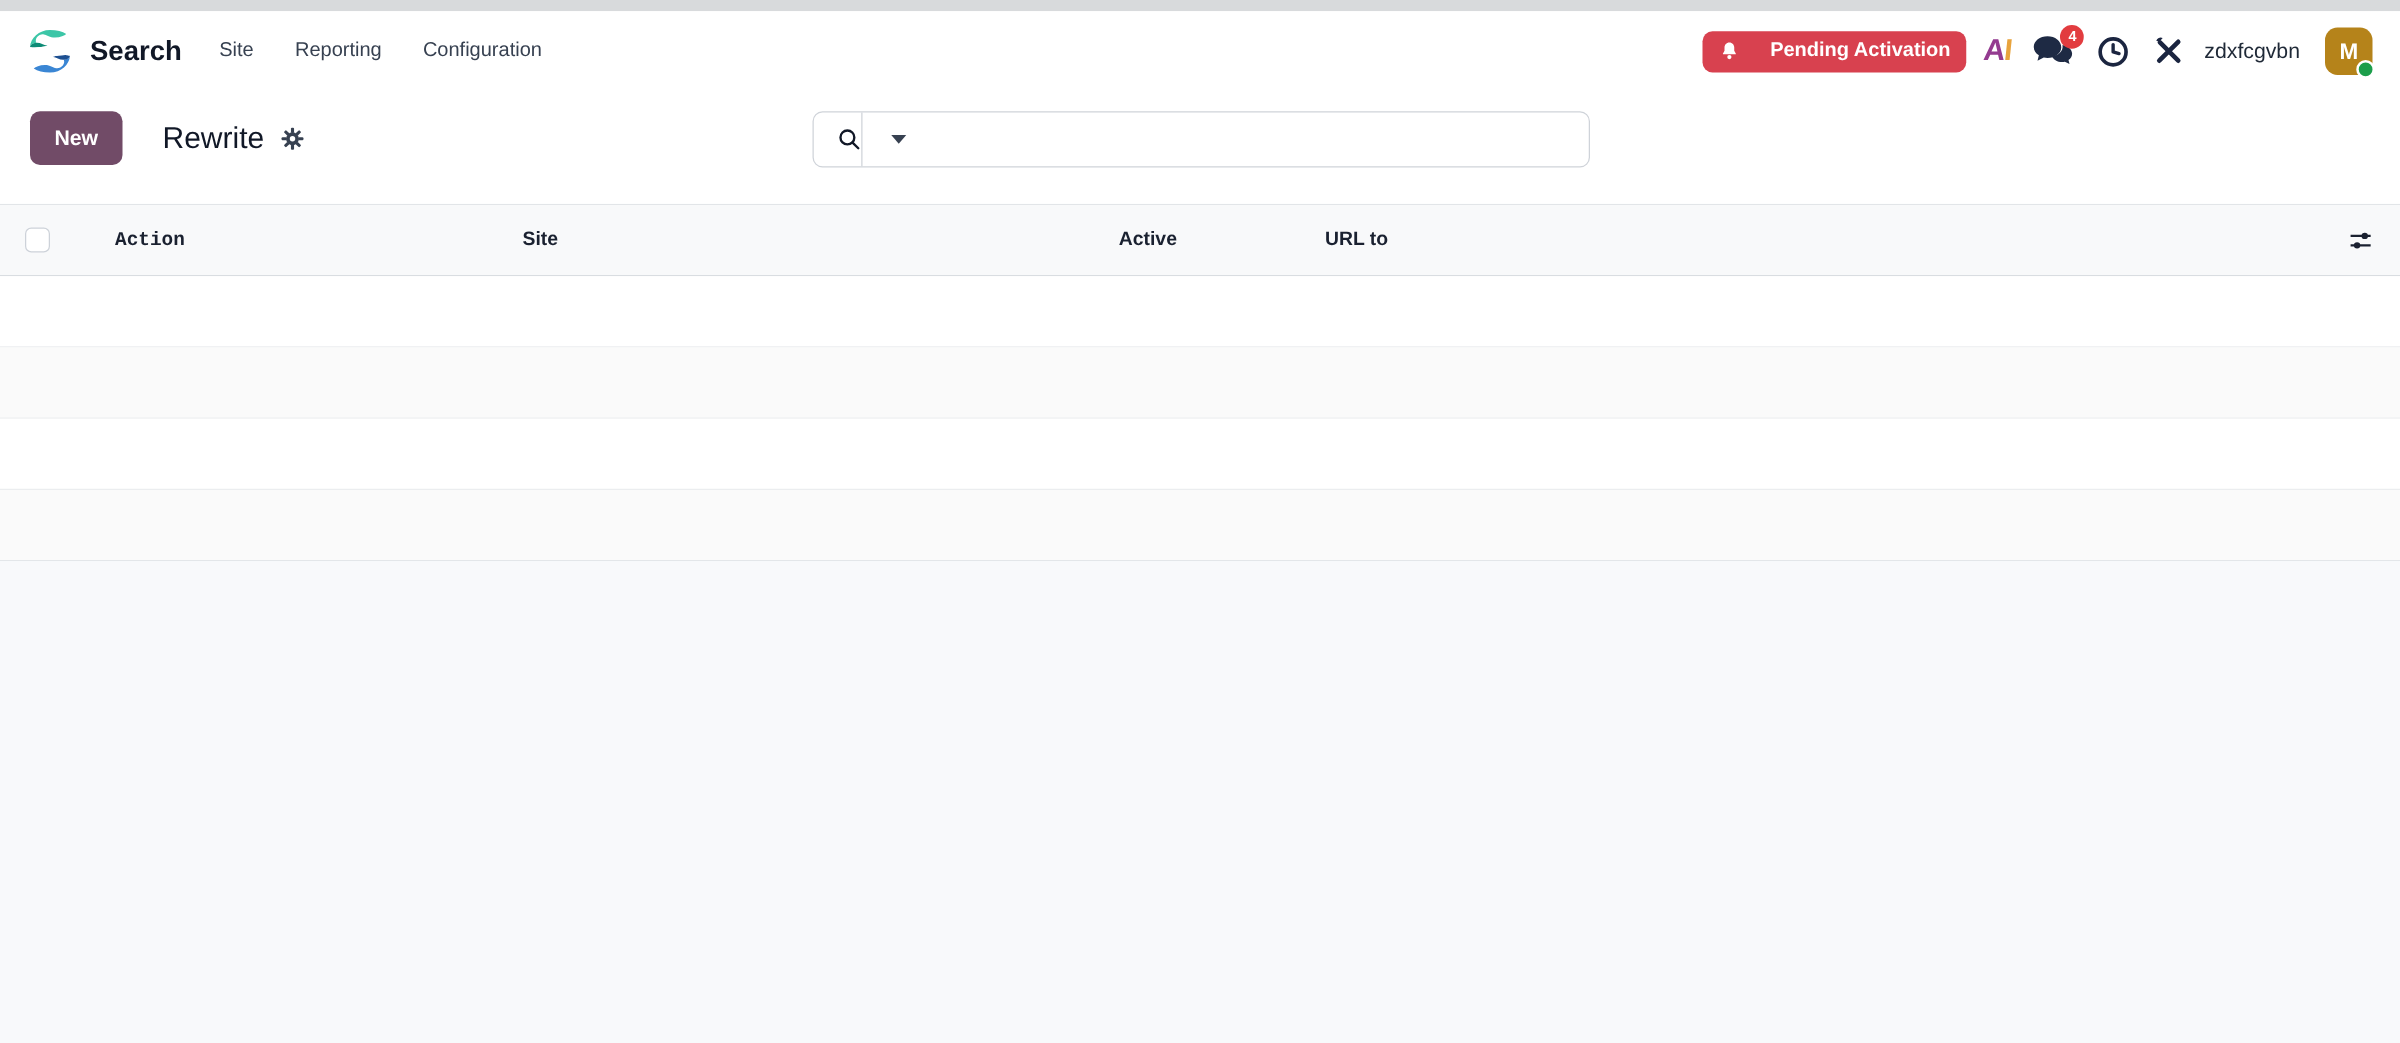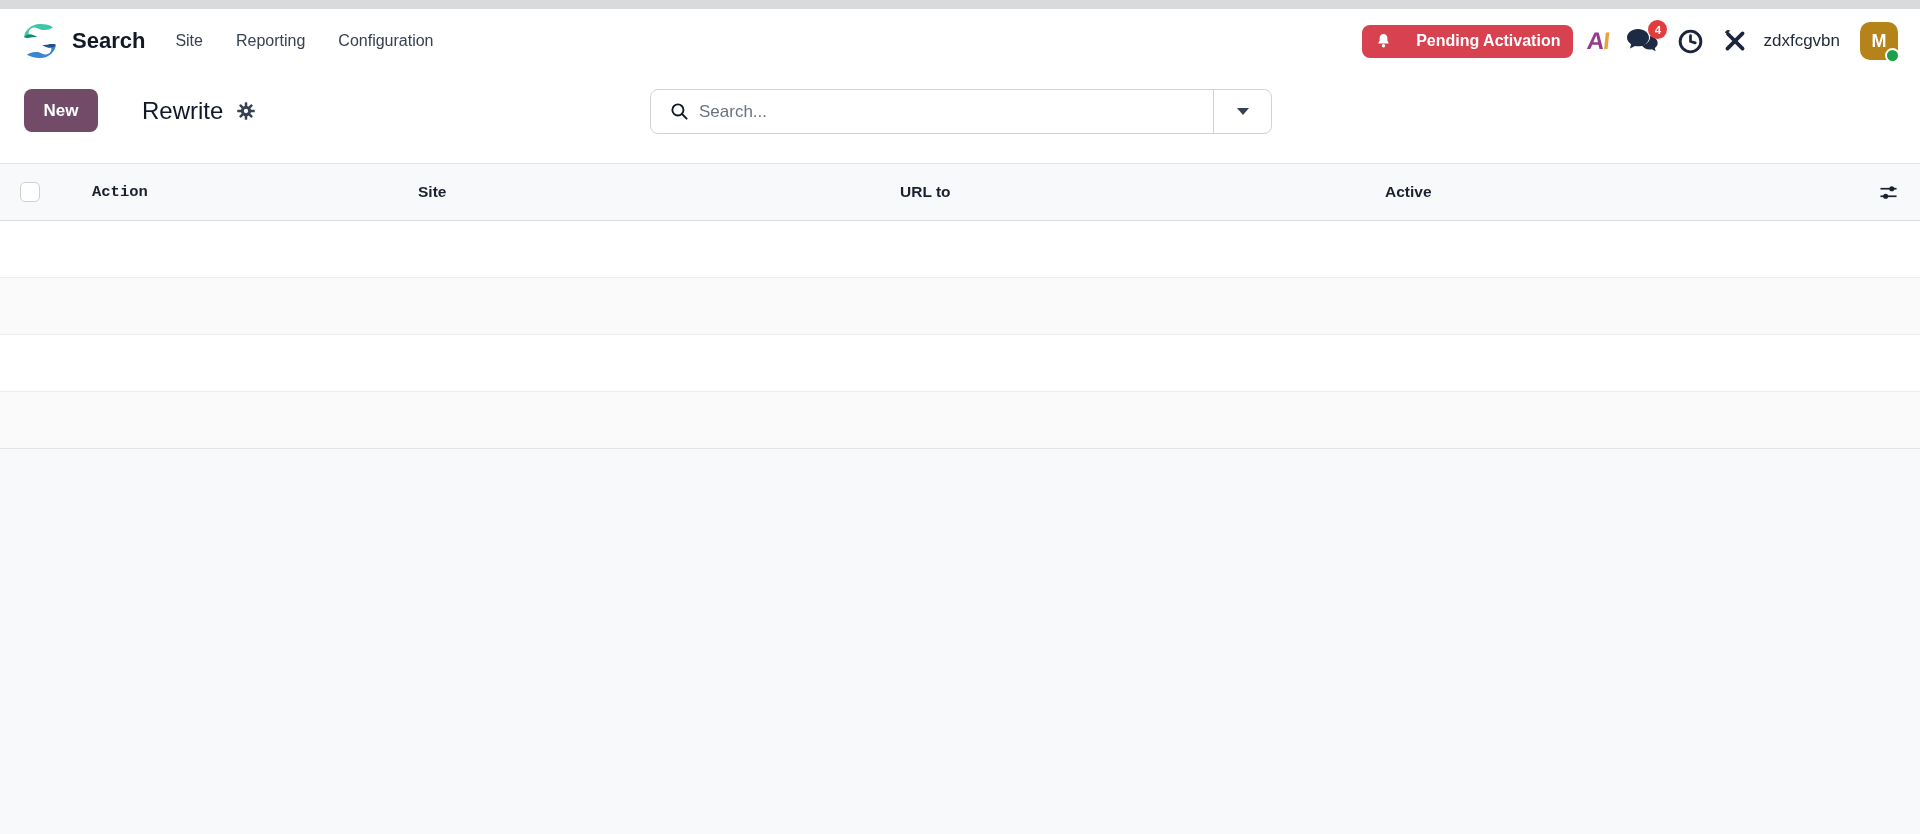--- a/index.html
+++ b/index.html
@@ -39,21 +39,21 @@
     font-size:18px; display:flex; align-items:center; justify-content:center; cursor:pointer; }
   .status-dot { position:absolute; right:-2px; bottom:-3px; width:15px; height:15px;
     border-radius:50%; background:var(--online_dot,#1c9e4b); border:2px solid #fff; }
 
   
   .control { position:relative; height:90px; background:#fff;padding-left:32px; }
   .cp-left { position:absolute; left:24px; top:16px; display:flex; align-items:center; }
   .new-btn { width:74px; height:43px; background:var(--accent,#714B67); color:#fff;
     border:none; border-radius:8px; font-size:17px; font-weight:600; cursor:pointer;
     font-family:"Liberation Sans", sans-serif; }
-  .view-title { margin-left:44px; font-size:24px; font-weight:500; color:#111827; }
+  .view-title { margin-left:32px; font-size:24px; font-weight:500; color:#111827; }
   .cog { margin-left:13px; cursor:pointer; display:flex; align-items:center; }
 
   .searchbar { position:absolute; left:650px; top:16px; width:622px; height:45px;
     border:1px solid #cfd3d9; border-radius:8px; background:#fff;
     display:flex; align-items:center; }
   .searchbar .mag { margin-left:19px; display:flex; align-items:center; }
   .search-input { flex:1; border:none; outline:none; font-size:17px; color:#111827;
     margin-left:10px; font-family:"Liberation Sans", sans-serif; background:transparent; }
   .search-input::placeholder { color:#6b7280; }
   .search-caret { width:58px; height:100%; border-left:1px solid #cfd3d9;
@@ -176,35 +176,34 @@
     </div>
   </div>
 
   <div class="searchbar">
     <span class="mag">
       <svg width="19" height="19" viewBox="0 0 24 24">
         <circle cx="10" cy="10" r="7" fill="none" stroke="#111827" stroke-width="2.4"></circle>
         <path d="M15.2 15.2 L21 21" stroke="#111827" stroke-width="2.4" stroke-linecap="round"></path>
       </svg>
     </span>
-    <input class="search-input" type="text" placeholder="Search..." style="">
     <div class="search-caret">
       <div class="caret-tri"></div>
     </div>
   </div>
 </div>
 
 <div class="thead">
   <div class="th th-check">
     <div class="checkbox"></div>
   </div>
   <div class="th th-action">Action</div>
   <div class="th th-name">Site</div>
+  <div class="th th-active">Active</div>
   <div class="th th-urlto">URL to</div>
-  <div class="th th-active">Active</div>
   <div class="th th-gear">
     <svg width="19" height="17" viewBox="0 0 20 18">
       <path d="M1.5 5 L18.5 5" stroke="#1a2130" stroke-width="1.8"></path>
       <circle cx="13.5" cy="5" r="2.7" fill="#1a2130"></circle>
       <path d="M1.5 13 L18.5 13" stroke="#1a2130" stroke-width="1.8"></path>
       <circle cx="7" cy="13" r="2.7" fill="#1a2130"></circle>
     </svg>
   </div>
 </div>
 

